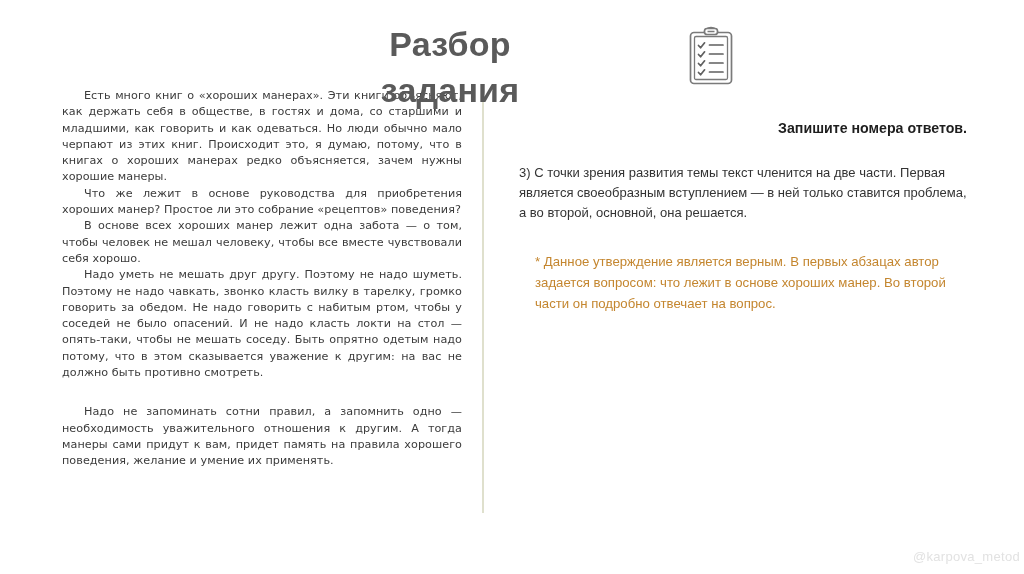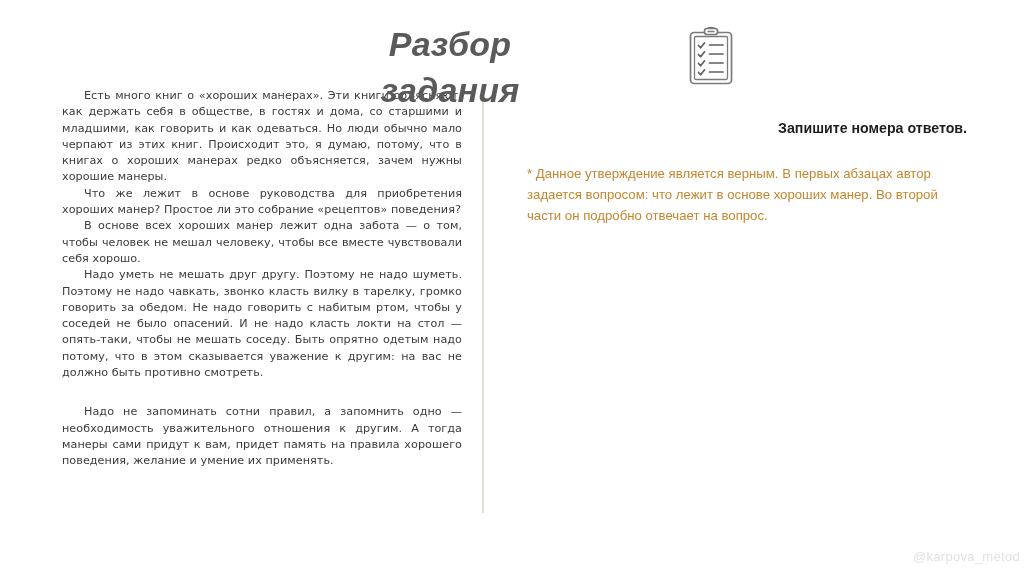--- a/index.html
+++ b/index.html
@@ -28,21 +28,20 @@
     top: 22px;
     width: 300px;
     text-align: center;
     font-size: 34px;
     font-weight: bold;
     line-height: 1.35;
     color: #5a5a5a;
     letter-spacing: 0.2px;
     z-index: 3;
     pointer-events: none;
-    font-style: italic;
   }
 
   
   .clipboard-icon {
     position: absolute;
     left: 686px;
     top: 26px;
     width: 50px;
     height: 62px;
     z-index: 4;
@@ -107,21 +106,21 @@
     font-size: 13px;
     line-height: 20px;
     color: #333333;
     margin: 0 0 28px 0;
     font-family: "Liberation Sans", sans-serif;
   }
   .explanation {
     font-size: 13.2px;
     line-height: 21px;
     color: #c4862f;
-    margin: 8px;
+    margin: 16px;
     font-family: "Liberation Sans", sans-serif;
   }
 
   
   .watermark {
     position: absolute;
     right: 4px;
     bottom: 10px;
     font-size: 13px;
     color: #e2e2e2;
@@ -169,18 +168,19 @@
     <p>Что же лежит в основе руководства для приобретения хороших манер? Простое ли это собрание «рецептов» поведения?</p>
     <p>В основе всех хороших манер лежит одна забота — о том, чтобы человек не мешал человеку, чтобы все вместе чувствовали себя хорошо.</p>
     <p>Надо уметь не мешать друг другу. Поэтому не надо шуметь. Поэтому не надо чавкать, звонко класть вилку в тарелку, громко говорить за обедом. Не надо говорить с набитым ртом, чтобы у соседей не было опасений. И не надо класть локти на стол — опять-таки, чтобы не мешать соседу. Быть опрятно одетым надо потому, что в этом сказывается уважение к другим: на вас не должно быть противно смотреть.</p>
     <p class="lastline-left">Надо не запоминать сотни правил, а запомнить одно — необходимость уважительного отношения к другим. А тогда манеры сами придут к вам, придет память на правила хорошего поведения, желание и умение их применять.</p>
   </div>
 
   <div class="right-col">
     <div class="task-prompt">
       <span class="lastrow">Запишите номера ответов.</span>
     </div>
+    <div class="statement">3) С точки зрения развития темы текст членится на две части. Первая является своеобразным вступлением — в ней только ставится проблема, а во второй, основной, она решается.</div>
     <div class="explanation">* Данное утверждение является верным. В первых абзацах автор задается вопросом: что лежит в основе хороших манер. Во второй части он подробно отвечает на вопрос.</div>
   </div>
 
   <div class="watermark">@karpova_metod</div>
 
 </div>
 
 </body></html>

